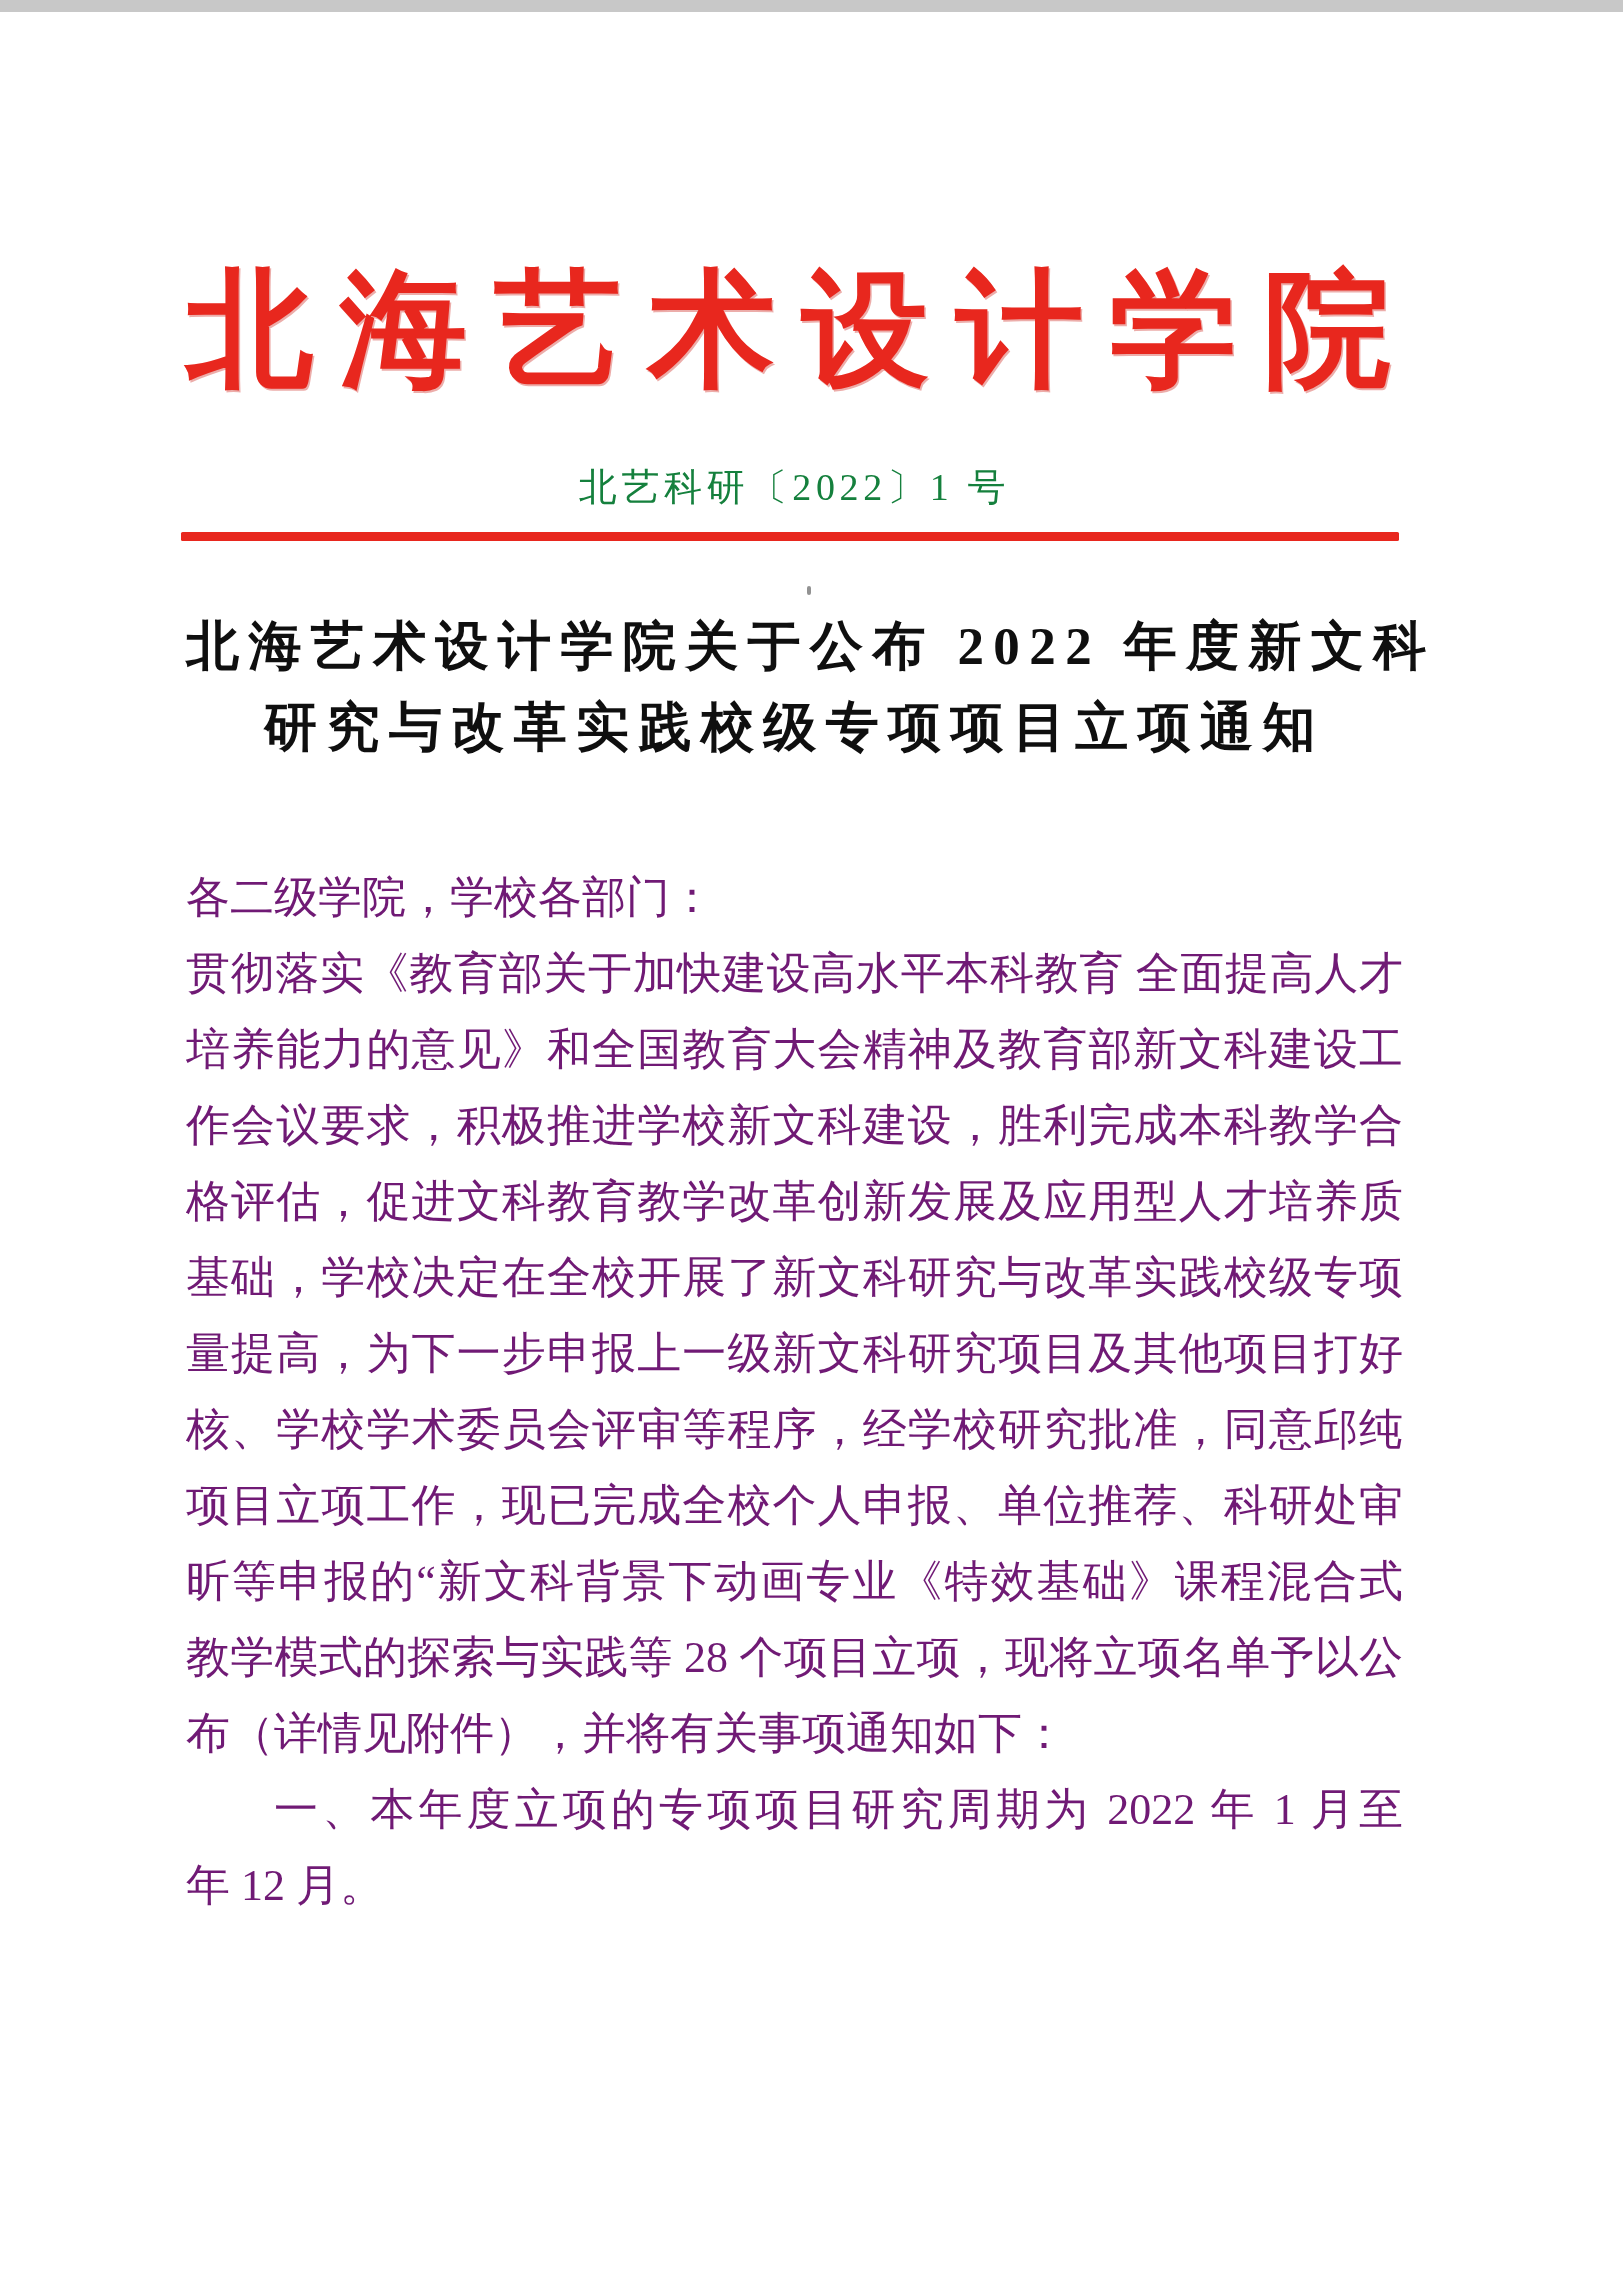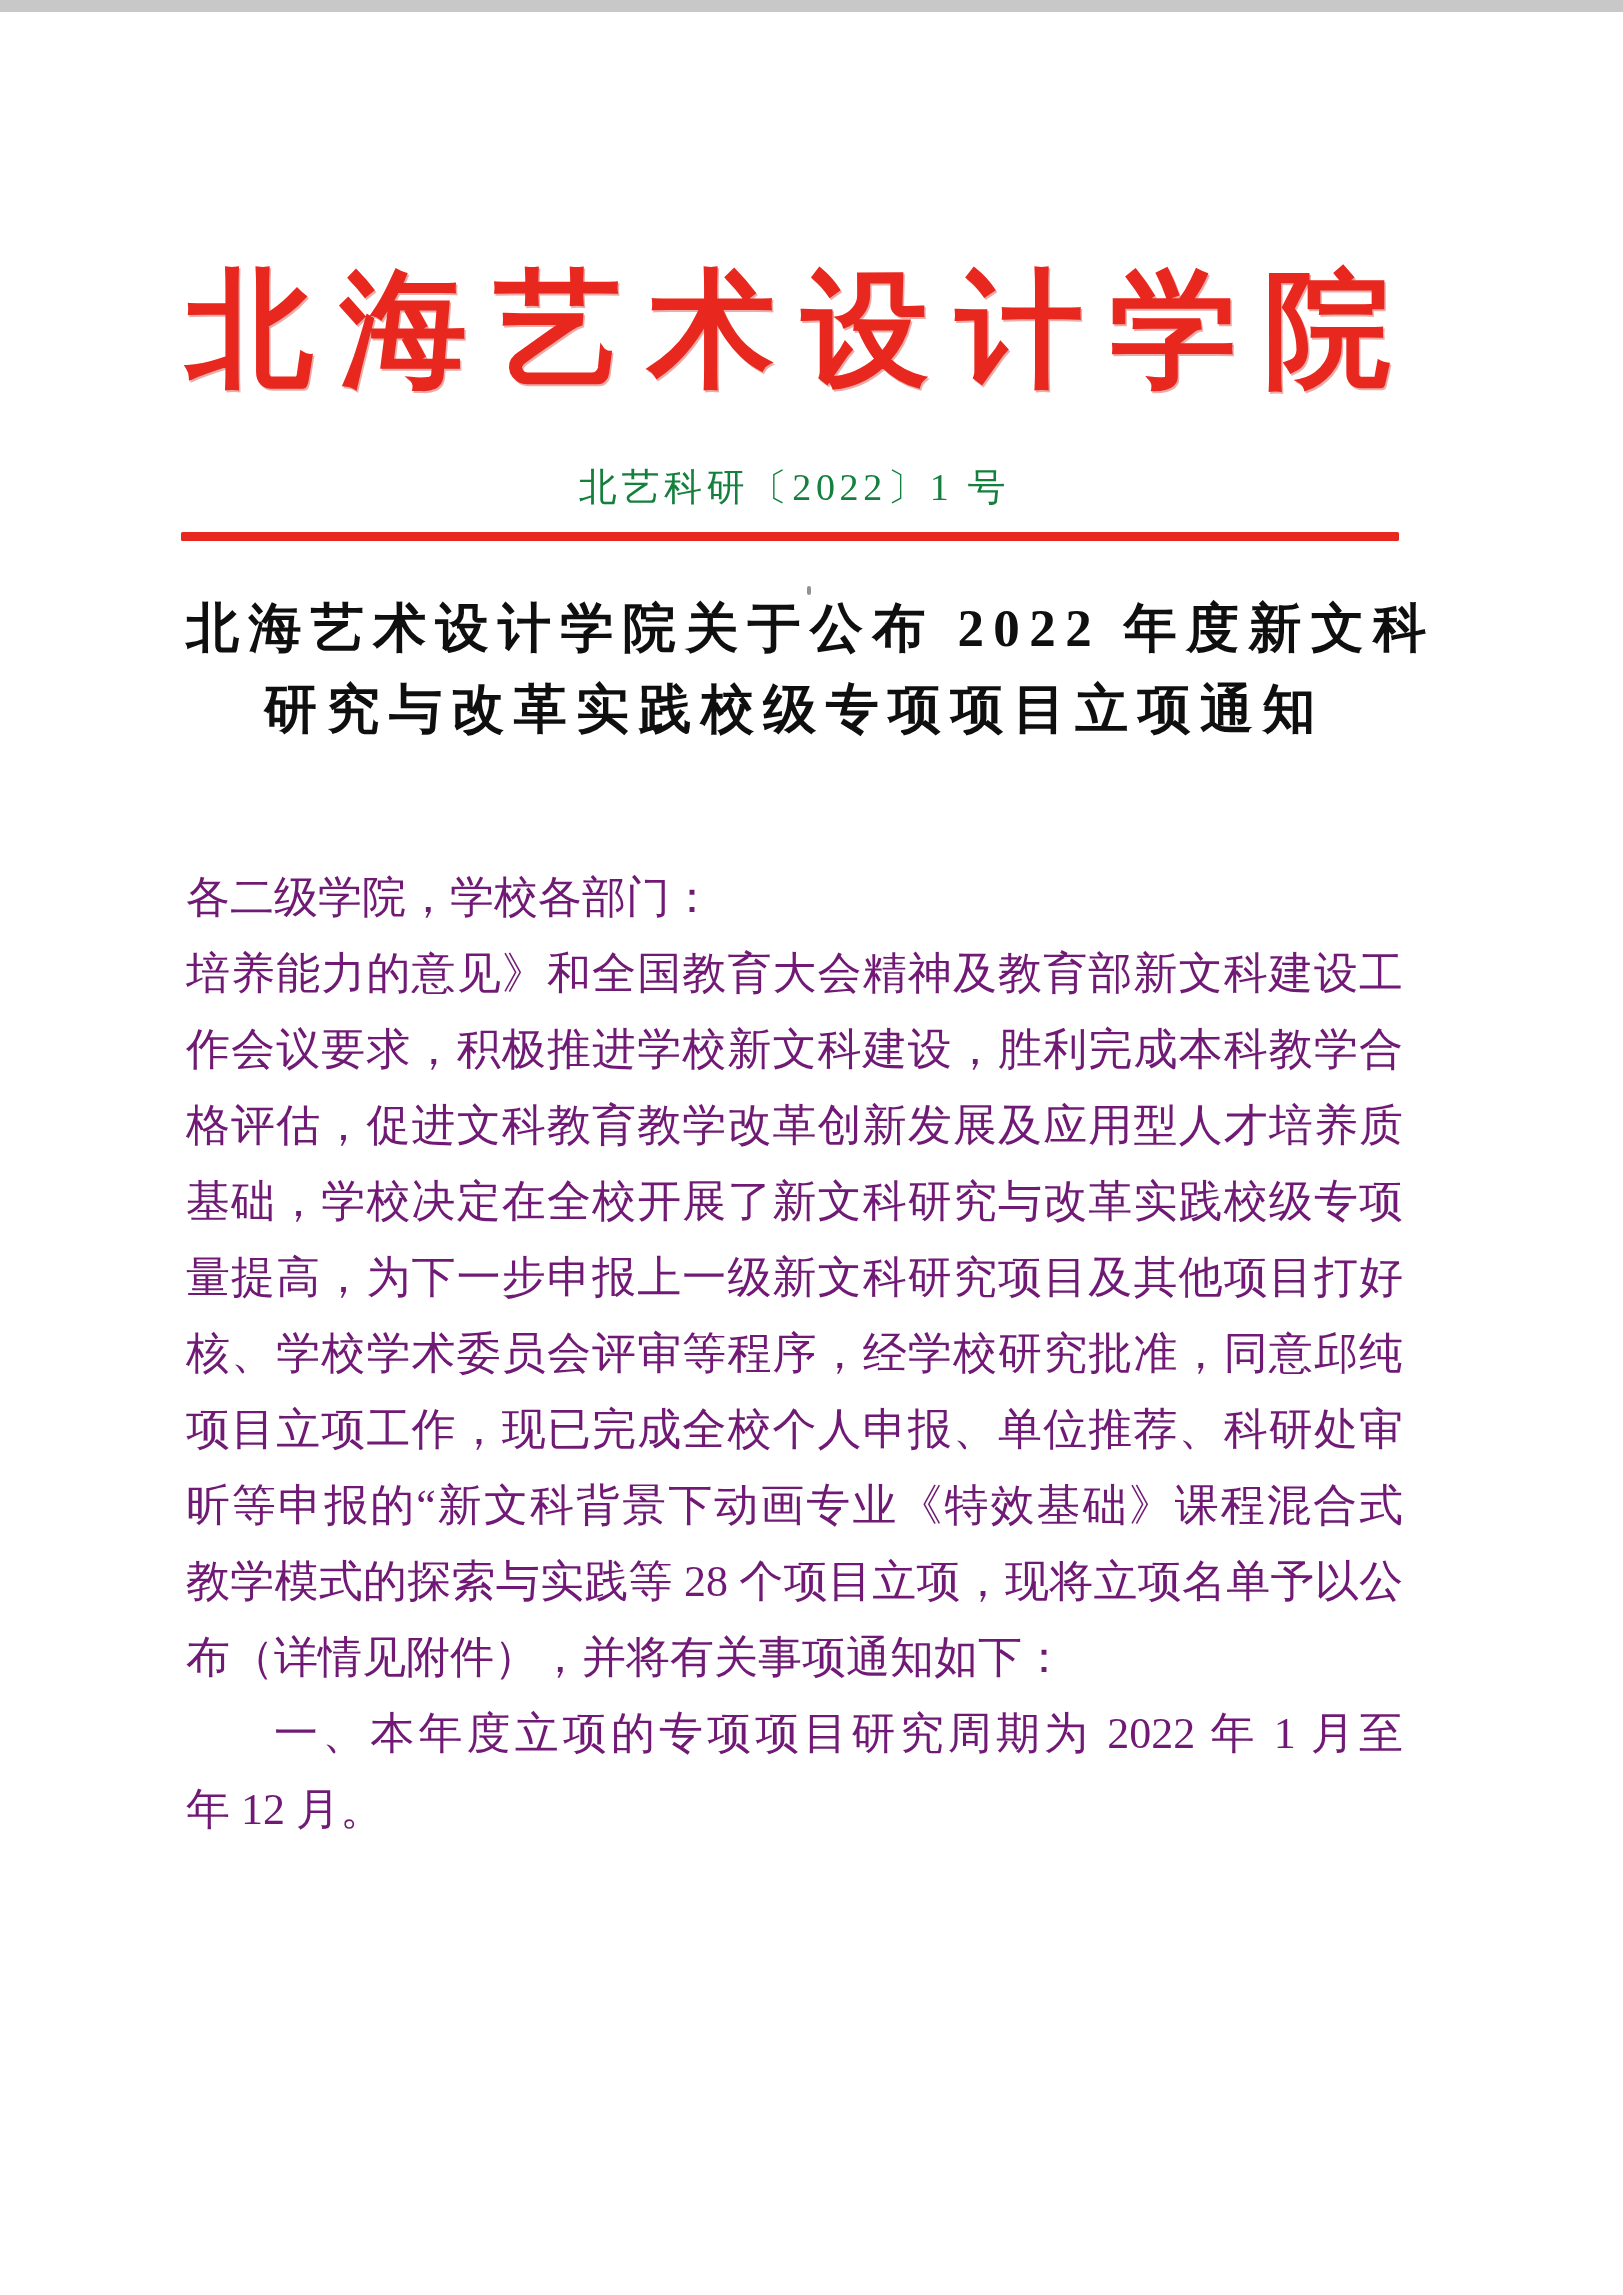--- a/index.html
+++ b/index.html
@@ -58,21 +58,21 @@
     left: 807px;
     width: 3.9px;
     height: 8.6px;
     background: #6e6e6e;
     border-radius: 2.4px;
     opacity: 0.75;
   }
   
   .notice-title {
     position: absolute;
-    top: 576px;
+    top: 594px;
     left: 186px;
     width: 1217px;
     text-align: center;
     font-size: 53px;
     font-weight: bold;
     letter-spacing: 9.4px;
     line-height: 81px;
     color: #0f0f0f;
     white-space: nowrap;
   }
@@ -111,20 +111,21 @@
 
   <div class="stray-dot"></div>
 
   <div class="notice-title">
     <div>北海艺术设计学院关于公布 2022 年度新文科</div>
     <div>研究与改革实践校级专项项目立项通知</div>
   </div>
 
   <div class="notice-body">
       <div class="body-line">各二级学院，学校各部门：</div>
+      <div class="body-line just">贯彻落实《教育部关于加快建设高水平本科教育 全面提高人才</div>
       <div class="body-line just">培养能力的意见》和全国教育大会精神及教育部新文科建设工</div>
       <div class="body-line just">作会议要求，积极推进学校新文科建设，胜利完成本科教学合</div>
       <div class="body-line just">格评估，促进文科教育教学改革创新发展及应用型人才培养质</div>
       <div class="body-line just">基础，学校决定在全校开展了新文科研究与改革实践校级专项</div>
       <div class="body-line just">量提高，为下一步申报上一级新文科研究项目及其他项目打好</div>
       <div class="body-line just">核、学校学术委员会评审等程序，经学校研究批准，同意邱纯</div>
       <div class="body-line just">项目立项工作，现已完成全校个人申报、单位推荐、科研处审</div>
       <div class="body-line just">昕等申报的“新文科背景下动画专业《特效基础》课程混合式</div>
       <div class="body-line just">教学模式的探索与实践等 28 个项目立项，现将立项名单予以公</div>
       <div class="body-line">布（详情见附件），并将有关事项通知如下：</div>

